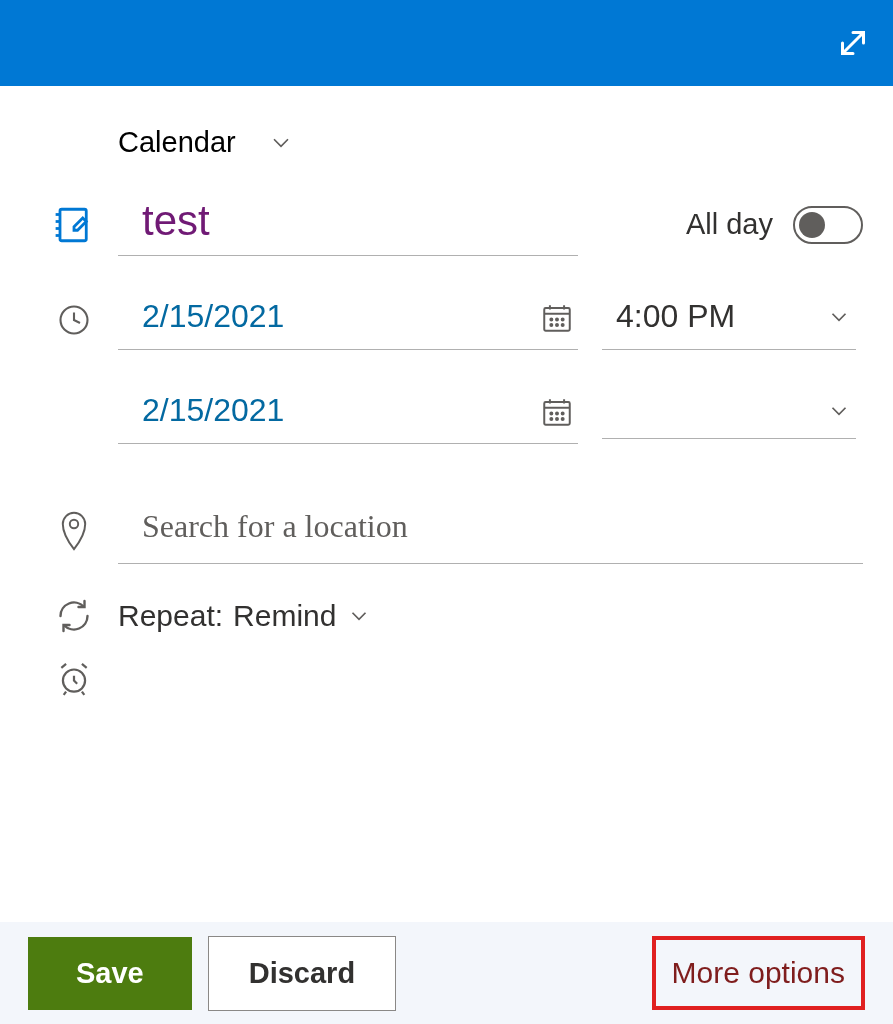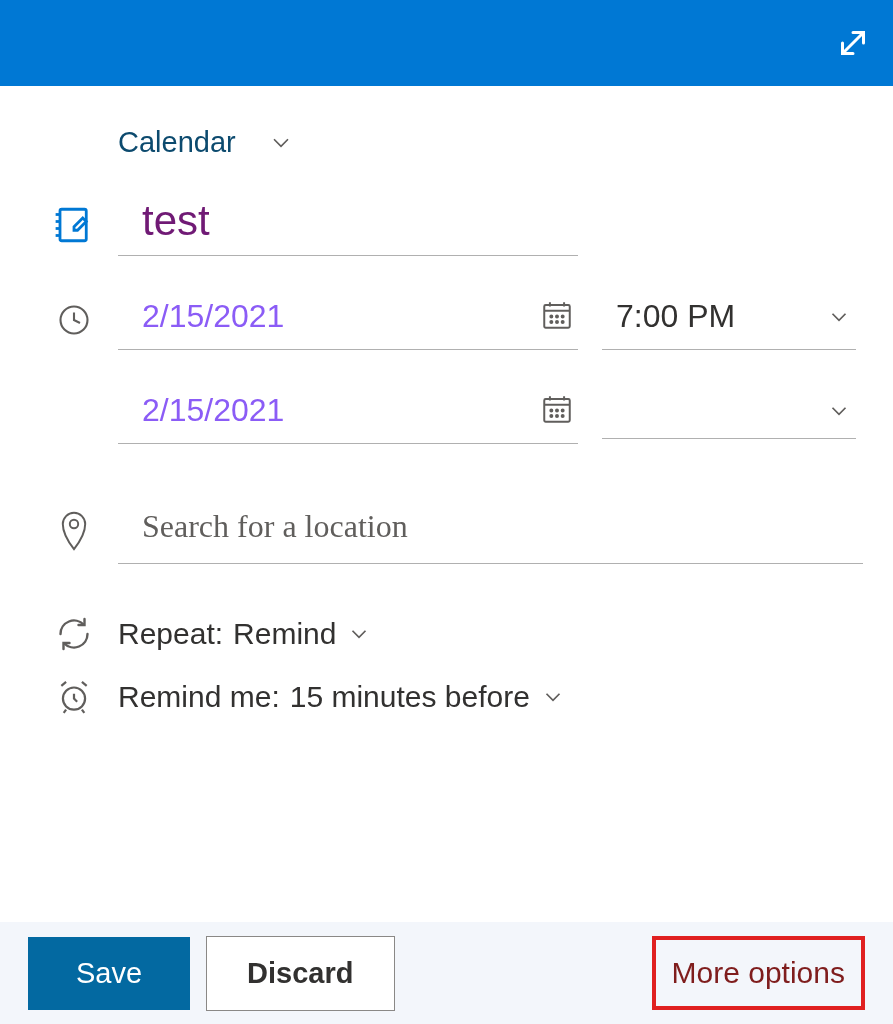--- a/index.html
+++ b/index.html
@@ -35,21 +35,21 @@
     justify-content: center;
     align-items: center;
   }
   .content-cell {
     flex: 1;
     display: flex;
     align-items: center;
   }
   .calendar-selector {
     font-size: 29px;
-    color: #0c4a6e;
+    color: #000000;
     display: flex;
     align-items: center;
     gap: 32px;
     cursor: pointer;
   }
   .title-input {
     flex: 1;
     border: none;
     border-bottom: 1px solid #b0b0b0;
     font-size: 42px;
@@ -81,26 +81,26 @@
     position: absolute;
     left: 4px;
     top: 4px;
     width: 26px;
     height: 26px;
     background: #605e5c;
     border-radius: 50%;
   }
   .date-field {
     display: flex;
-    align-items: flex-start;
+    align-items: flex-end;
     border-bottom: 1px solid #b0b0b0;
     padding: 8px 4px 14px 24px;
     width: 460px;
     font-size: 32px;
-    color: #8b5cf6;
+    color: #0369a1;
     cursor: pointer;
   }
   .date-field .spacer { flex: 1; }
   .time-field {
     margin-left: 24px;
     display: flex;
     align-items: center;
     border-bottom: 1px solid #b0b0b0;
     padding: 8px 4px 14px 14px;
     width: 254px;
@@ -140,25 +140,25 @@
     bottom: 0;
     left: 0;
     right: 0;
     height: 102px;
     background: #f3f6fb;
     display: flex;
     align-items: center;
     padding: 0 28px;
   }
   .btn-save {
-    background: #0369a1;
+    background: #4d7c0f;
     color: #fff;
     border: none;
     font-size: 29px;
-    font-weight: 400;
+    font-weight: 700;
     padding: 20px 48px;
     cursor: pointer;
   }
   .btn-discard {
     background: #fff;
     color: #323130;
     border: 1px solid #8a8886;
     font-size: 29px;
     font-weight: 600;
     padding: 20px 40px;
@@ -209,20 +209,26 @@
         <rect x="4" y="3" width="15" height="18" rx="1"></rect>
         <line x1="4" y1="6" x2="1.5" y2="6"></line>
           <line x1="4" y1="10" x2="1.5" y2="10"></line>
         <line x1="4" y1="14" x2="1.5" y2="14"></line>
           <line x1="4" y1="18" x2="1.5" y2="18"></line>
         <path d="M12 13 l5 -5 l2 2 l-5 5 l-2 0 z"></path>
       </svg>
     </div>
     <div class="content-cell">
       <input class="title-input" value="test" style="">
+      <div class="allday-wrap">
+        <span>All day</span>
+        <div class="toggle">
+          <div class="toggle-knob"></div>
+        </div>
+      </div>
     </div>
   </div>
 
   <div class="row" style="margin-top:24px;">
     <div class="icon-cell">
       <svg width="36" height="36" viewBox="0 0 24 24" fill="none" stroke="#605e5c" stroke-width="1.4">
         <circle cx="12" cy="12" r="9"></circle>
           <polyline points="12 7 12 12 16 14"></polyline>
       </svg>
     </div>
@@ -237,21 +243,21 @@
             <line x1="17" y1="3" x2="17" y2="6"></line>
           <circle cx="8" cy="13" r="0.7" fill="#605e5c"></circle>
             <circle cx="12" cy="13" r="0.7" fill="#605e5c"></circle>
             <circle cx="16" cy="13" r="0.7" fill="#605e5c"></circle>
           <circle cx="8" cy="17" r="0.7" fill="#605e5c"></circle>
             <circle cx="12" cy="17" r="0.7" fill="#605e5c"></circle>
             <circle cx="16" cy="17" r="0.7" fill="#605e5c"></circle>
         </svg>
       </div>
       <div class="time-field">
-        <span>7:00 PM</span>
+        <span>4:00 PM</span>
         <span class="spacer"></span>
         <svg class="chev" width="26" height="26" viewBox="0 0 24 24" fill="none" stroke-width="1.6">
             <polyline points="6 9 12 15 18 9"></polyline>
           </svg>
       </div>
     </div>
   </div>
 
   <div class="row">
     <div class="icon-cell"></div>
@@ -286,21 +292,21 @@
       <svg width="34" height="42" viewBox="0 0 24 30" fill="none" stroke="#605e5c" stroke-width="1.4">
         <path d="M12 28 C5 19 4 14 4 10 a8 8 0 0 1 16 0 c0 4 -1 9 -8 18 z"></path>
         <circle cx="12" cy="10" r="3"></circle>
       </svg>
     </div>
     <div class="content-cell">
       <input class="location-input" placeholder="Search for a location" style="">
     </div>
   </div>
 
-  <div class="row" style="margin-top:52px; margin-bottom:26px;">
+  <div class="row" style="margin-top:34px; margin-bottom:26px;">
     <div class="icon-cell">
       <svg width="36" height="36" viewBox="0 0 24 24" fill="none" stroke="#605e5c" stroke-width="1.6" stroke-linecap="round">
         <path d="M3 12 a9 9 0 0 1 15.5 -6.2"></path>
           <polyline points="19 2 19 6 15 6"></polyline>
         <path d="M21 12 a9 9 0 0 1 -15.5 6.2"></path>
           <polyline points="5 22 5 18 9 18"></polyline>
       </svg>
     </div>
     <div class="content-cell repeat-row">
       <span>Repeat:</span>
@@ -317,29 +323,20 @@
     <div class="icon-cell">
       <svg width="38" height="38" viewBox="0 0 24 24" fill="none" stroke="#605e5c" stroke-width="1.4">
         <circle cx="12" cy="13" r="7"></circle>
           <polyline points="12 10 12 13 14 15"></polyline>
         <line x1="4" y1="5" x2="7" y2="2.5"></line>
           <line x1="20" y1="5" x2="17" y2="2.5"></line>
         <line x1="7" y1="20" x2="5.5" y2="22"></line>
           <line x1="17" y1="20" x2="18.5" y2="22"></line>
       </svg>
     </div>
-    <div class="content-cell remind-row">
-      <span>Remind me:</span>
-      <span class="val">
-        <span>15 minutes before</span>
-        <svg class="chev" width="26" height="26" viewBox="0 0 24 24" fill="none" stroke-width="1.6">
-            <polyline points="6 9 12 15 18 9"></polyline>
-          </svg>
-      </span>
-    </div>
   </div>
 
 </div>
 
 <div class="footer">
   <button class="btn-save">Save</button>
   <button class="btn-discard">Discard</button>
   <span class="more-options">More options</span>
 </div>
 

